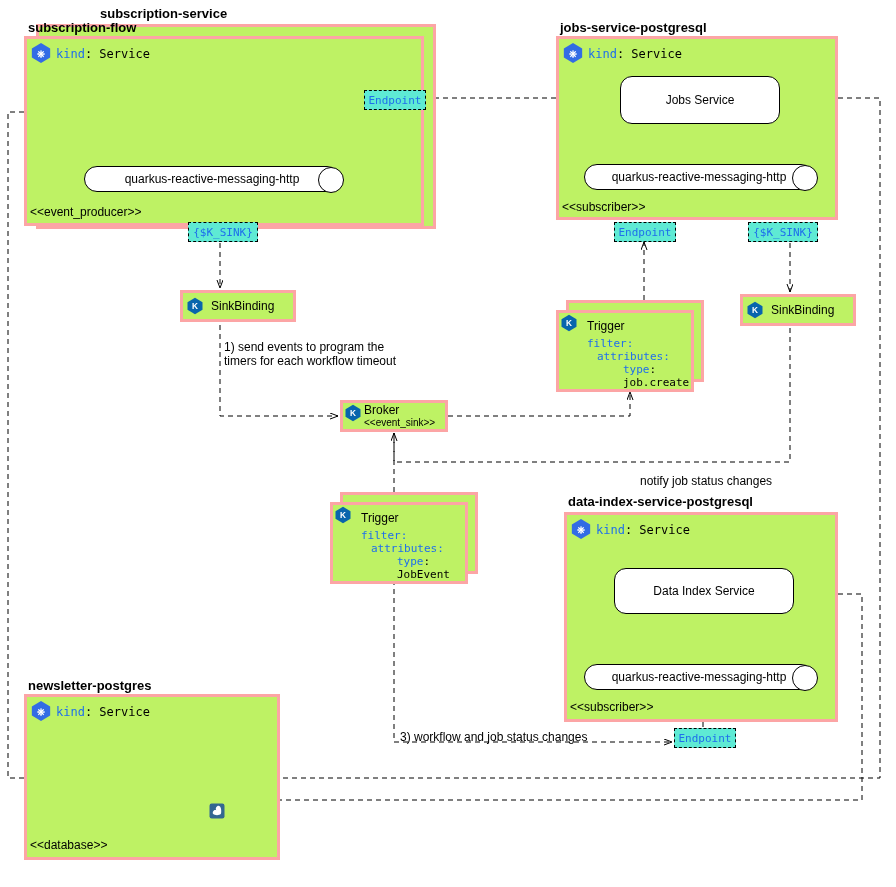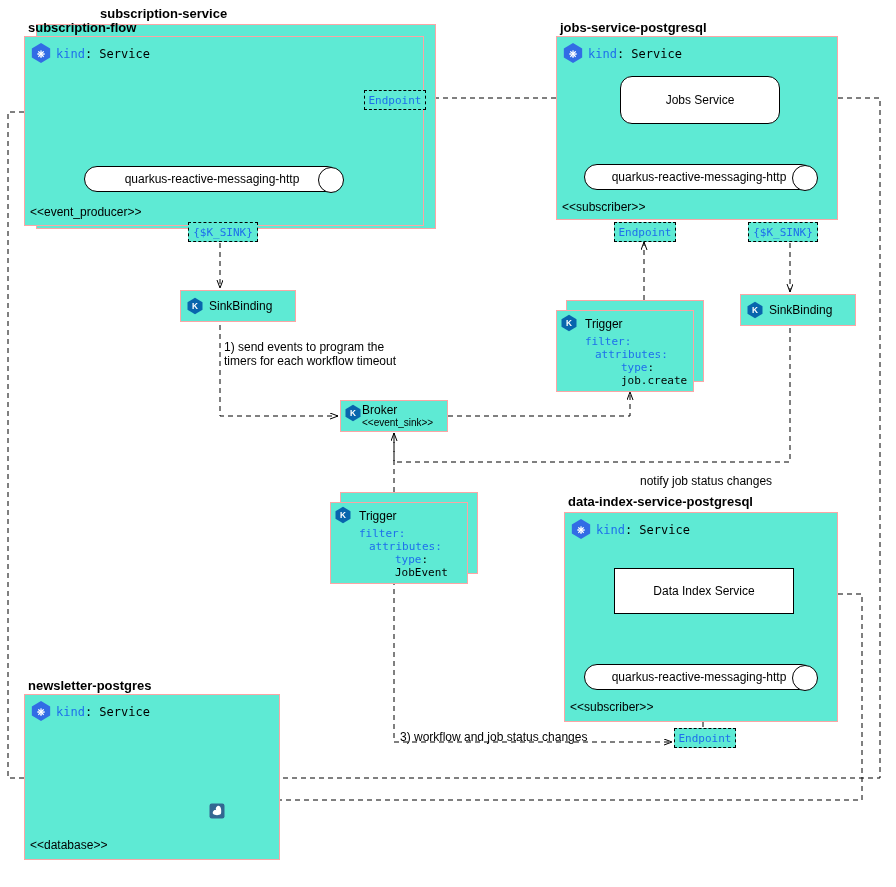--- a/index.html
+++ b/index.html
@@ -1,17 +1,17 @@
 <!DOCTYPE html>
 <html><head>
 <meta charset="utf-8">
 <style>
   html,body{margin:0;padding:0;background:#fff;font-family:Arial,Helvetica,sans-serif;font-size:12px}
   .canvas{position:relative;width:896px;height:887px;background:#fff}
-  .box{position:absolute;border:1px solid #fca5a5;background:#5eead4;box-sizing:border-box}
+  .box{position:absolute;border:3px solid #fca5a5;background:#bef264;box-sizing:border-box}
   .dashbox{position:absolute;border:1.5px dashed #000;background:#5eead4;box-sizing:border-box}
   .pill{position:absolute;border:1px solid #000;border-radius:20px;background:#fff;box-sizing:border-box;display:flex;align-items:center;justify-content:center;text-align:center;font-size:12px}
   .cap{position:absolute;width:24px;height:24px;border:1px solid #000;border-radius:50%;background:#fff}
   .title{position:absolute;font-weight:bold;font-size:13px}
   .stereo{position:absolute;font-size:12px}
   .mono{font-family:Menlo,Consolas,monospace;font-size:11px}
   .blue{color:#1f6feb}
   .label{position:absolute;font-size:12px}
   .svg{position:absolute;left:0;top:0;width:896px;height:887px;pointer-events:none}
   .kicon{position:absolute;width:22px;height:22px}
@@ -186,21 +186,21 @@
 
 <div class="title" style="left:568px;top:494px">data-index-service-postgresql</div>
 <div class="box" style="left:564px;top:512px;width:274px;height:210px"></div>
 <div class="kicon" style="left:570px;top:518px">
   <svg viewBox="0 0 24 24">
         <polygon points="12,1 22,7 22,17 12,23 2,17 2,7" fill="#326ce5"></polygon>
         <text x="12" y="16" text-anchor="middle" fill="#fff" font-size="11" font-weight="bold">⎈</text>
       </svg>
 </div>
 <div class="label mono" style="left:596px;top:523px"><span class="blue">kind</span>: <span>Service</span></div>
-<div class="pill" style="left:614px;top:568px;width:180px;height:46px;border-radius:0">Data Index Service</div>
+<div class="pill" style="left:614px;top:568px;width:180px;height:46px;border-radius:12px">Data Index Service</div>
 <div class="pill" style="left:584px;top:664px;width:230px;height:26px">quarkus-reactive-messaging-http</div>
 <div class="cap" style="left:792px;top:665px"></div>
 <div class="stereo" style="left:570px;top:700px">&lt;&lt;subscriber&gt;&gt;</div>
 <div class="dashbox mono blue" style="left:674px;top:728px;width:62px;height:20px;display:flex;align-items:center;justify-content:center">Endpoint</div>
 
 <div class="label" style="left:400px;top:730px">3) workflow and job status changes</div>
 
 <div class="title" style="left:28px;top:678px">newsletter-postgres</div>
 <div class="box" style="left:24px;top:694px;width:256px;height:166px"></div>
 <div class="kicon" style="left:30px;top:700px">

